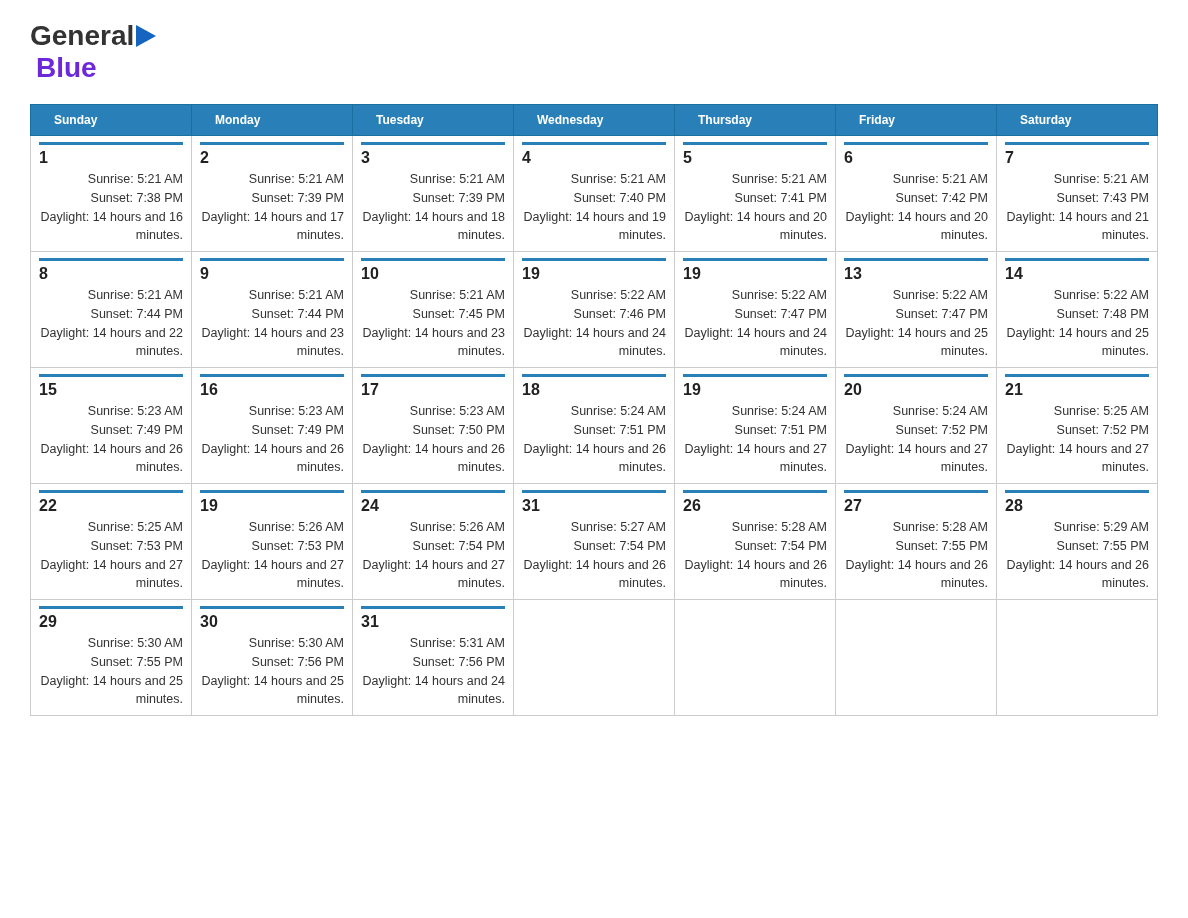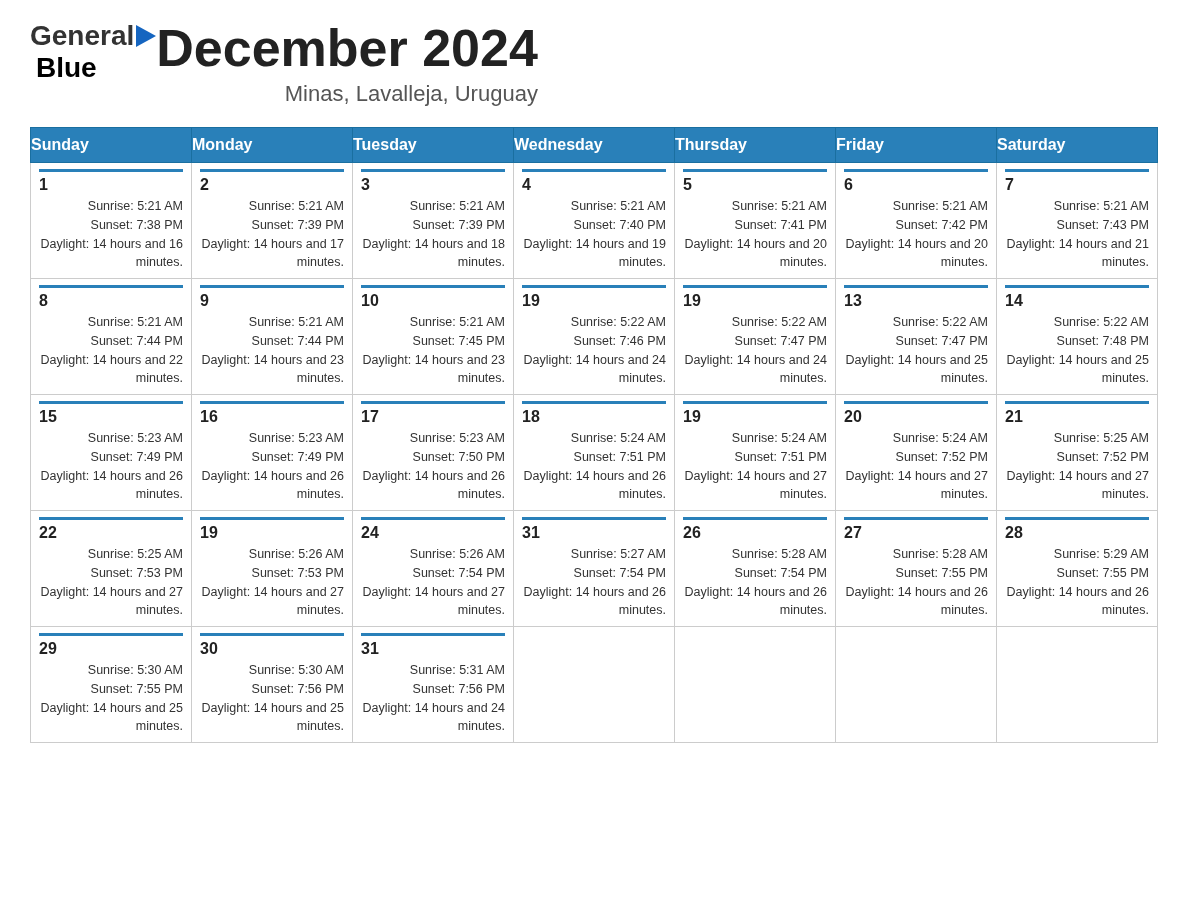--- a/index.html
+++ b/index.html
@@ -16,21 +16,21 @@
       margin-bottom: 20px;
     }
     .logo-text-general {
       font-size: 28px;
       font-weight: bold;
       color: #333;
     }
     .logo-blue {
       font-size: 28px;
       font-weight: bold;
-      color: #000000;
+      color: #6d28d9;
       margin-left: 2px;
     }
     .logo-wrapper {
       display: flex;
       flex-direction: column;
     }
     .logo-top-row {
       display: flex;
       align-items: center;
     }
@@ -48,23 +48,23 @@
       color: #555;
       margin-top: 4px;
     }
     table {
       width: 100%;
       border-collapse: collapse;
     }
     thead th {
       background-color: #2980b9;
       color: #fff;
-      font-size: 16px;
-      font-weight: bold;
-      padding: 8px 0;
+      font-size: 12px;
+      font-weight: bold;
+      padding: 8px 23px;
       text-align: left;
       border: 1px solid #1a6fa0;
     }
     tbody td {
       border: 1px solid #ccc;
       vertical-align: top;
       padding: 6px 8px;
       font-size: 13px;
       color: #333;
       width: calc(100% / 7);
@@ -102,24 +102,20 @@
       <div style="display:flex; align-items:center; margin-left:2px;">
         <svg width="20" height="22" viewBox="0 0 20 22">
           <polygon points="0,0 20,11 0,22" fill="#1565c0"></polygon>
         </svg>
       </div>
     </div>
     <div style="margin-left: 4px;">
       <span class="logo-blue">Blue</span>
     </div>
   </div>
-  <div class="title-section">
-    <div class="month-title">December 2024</div>
-    <div class="location-title">Minas, Lavalleja, Uruguay</div>
-  </div>
 </div>
 
 <table>
   <thead>
     <tr>
     <th>Sunday</th>
         <th>Monday</th>
         <th>Tuesday</th>
         <th>Wednesday</th>
         <th>Thursday</th>

